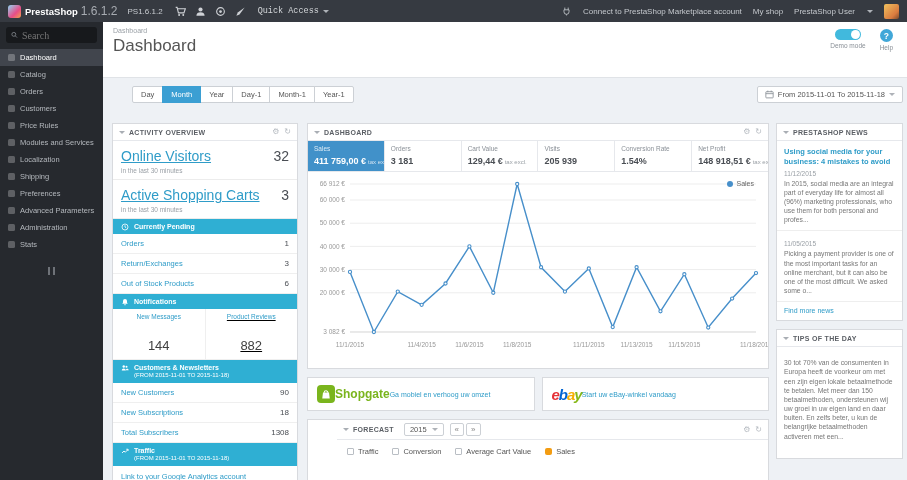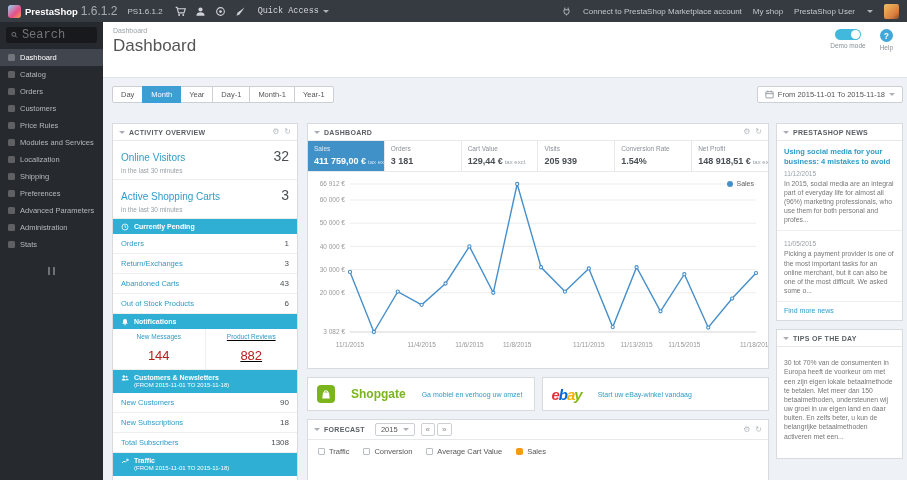--- a/index.html
+++ b/index.html
@@ -23,21 +23,21 @@
   .avatar { width:15px; height:15px; border-radius:2px; flex:none;
     background:linear-gradient(135deg,#f3c25e,#d97b3f 70%,#7a4a2b); }
   .caret-down { width:0; height:0; border-left:3px solid transparent; border-right:3px solid transparent;
     border-top:3px solid #aeb2b8; display:inline-block; }
 
   
   .sidebar { position:absolute; top:22px; left:0; width:103px; bottom:0; background:#26292e; z-index:20; }
   .search-box { margin:5px 6px 6px; background:#17191c; border-radius:3px; height:16px;
     display:flex; align-items:center; padding:0 5px; gap:4px; }
   .search-box input { background:transparent; border:0; outline:none; color:#b7bbc0;
-    font-size:12px; width:100%; font-family:Liberation Mono, monospace; }
+    font-size:10px; width:100%; font-family:Liberation Serif, serif; }
   .nav-item { height:17px; display:flex; align-items:center; gap:5px; padding:0 8px;
     color:#b4b8bd; font-size:7.5px; cursor:pointer; white-space:nowrap; overflow:hidden; }
   .nav-item.active { background:#41454d; color:#fff; }
   .mi { width:7px; height:7px; background:rgba(255,255,255,.26); border-radius:1.5px; flex:none; }
   .collapse-btn { margin-top:8px; text-align:center; cursor:pointer; }
   .collapse-btn i { display:inline-block; width:2px; height:8px; background:#6e7278; margin:0 1.5px; }
 
   
   .main { position:absolute; top:22px; left:103px; right:0; bottom:0; }
   .page-head { position:relative; height:56px; background:#fff; border-bottom:1px solid #e0e3e7; padding:5px 10px; }
@@ -51,21 +51,21 @@
   .help-btn { width:13px; height:13px; border-radius:50%; background:#41a7d8; color:#fff;
     font-size:8.5px; font-weight:bold; display:flex; align-items:center; justify-content:center; cursor:pointer; }
 
   .content { position:absolute; top:56px; left:0; right:0; bottom:0; background:#eef1f5;
     overflow:hidden; padding:8px 4px 0 9px; }
 
   
   .toolbar { display:flex; align-items:center; height:17px; margin-bottom:20px; }
   .range-btn { height:17px; padding:0 8px; background:#fff; border:1px solid #ccd0d5;
     font-size:7.5px; color:#555; margin-right:-1px; cursor:pointer; display:flex; align-items:center; }
-  .range-btn:first-child { border-radius:2px 0 0 2px; }
+  .range-btn:first-child { border-radius:2px 0 0 2px;margin-left:20px; }
   .range-btn.last { border-radius:0 2px 2px 0; }
   .range-btn.active { background:#3b9fd3; border-color:#3b9fd3; color:#fff; position:relative; z-index:1; }
   .date-btn { margin-left:auto; height:17px; display:flex; align-items:center; gap:4px; background:#fff;
     border:1px solid #ccd0d5; border-radius:2px; font-size:7.5px; color:#555; padding:0 7px; cursor:pointer; }
 
   
   .cols { display:flex; align-items:flex-start; }
   .col-left { width:186px; margin-right:9px; flex:none; }
   .col-mid { width:462px; margin-right:7px; flex:none; }
   .col-right { width:127px; flex:none; }
@@ -74,35 +74,35 @@
   .panel-head { display:flex; align-items:center; height:17px; padding:0 6px; border-bottom:1px solid #e6e8ec; }
   .panel-caret { width:0; height:0; border-left:3px solid transparent; border-right:3px solid transparent;
     border-top:3px solid #a9aeb4; margin-right:4px; flex:none; }
   .panel-title { font-size:7px; font-weight:bold; color:#5a5e64; letter-spacing:.3px; white-space:nowrap;
     overflow:hidden; }
   .panel-icons { margin-left:auto; display:flex; gap:5px; }
   .pi { font-size:8px; color:#b6bbc1; cursor:pointer; line-height:1; }
 
   
   .stat-row { padding:6px 8px 5px; border-bottom:1px solid #ececec; position:relative; }
-  .stat-link { font-size:10px; color:#2f9cc8; cursor:pointer; }
+  .stat-link { font-size:14px; color:#2f9cc8; cursor:pointer;text-decoration:underline; }
   .stat-value { position:absolute; right:8px; top:7px; font-size:14px; color:#4a4e54; }
   .stat-sub { font-size:6.5px; color:#9aa0a6; margin-top:2px; }
   .sec-head { background:#2fafd3; color:#fff; font-size:7px; font-weight:bold;
     padding:3px 8px; display:flex; gap:5px; align-items:flex-start; line-height:1.3; }
   .sec-head svg { width:8px; height:8px; flex:none; margin-top:1px; }
   .sec-sub { display:block; font-weight:normal; font-size:6px; }
   .data-row { display:flex; justify-content:space-between; padding:5px 8px; border-bottom:1px solid #efefef; }
   .data-row .k { font-size:7.5px; color:#2f9cc8; cursor:pointer; }
   .data-row .v { font-size:8px; color:#4a4e54; }
   .notif-cells { display:flex; border-bottom:1px solid #efefef; }
   .cell { flex:1; text-align:center; padding:4px 2px 6px; cursor:pointer; }
   .cell + .cell { border-left:1px solid #efefef;text-decoration:underline; }
   .cell .k { font-size:6.5px; color:#2f9cc8; }
-  .cell .v { font-size:13px; color:#b91c1c; margin-top:8px; }
+  .cell .v { font-size:13px; color:#404040; margin-top:18px; }
   .ga-link { font-size:7.5px; color:#2f9cc8; padding:6px 8px; display:block; cursor:pointer; }
 
   
   .kpi-row { display:flex; border-bottom:1px solid #e6e8ec; }
   .kpi { flex:1; padding:4px 6px 5px; border-right:1px solid #e6e8ec; min-width:0; cursor:pointer;
     overflow:hidden; }
   .kpi:last-child { border-right:0; }
   .kpi .k { font-size:6.5px; color:#8a9097; white-space:nowrap; }
   .kpi .v { font-size:9px; font-weight:bold; color:#4a4e54; margin-top:4px; white-space:nowrap; }
   .kpi .n { font-size:6px; font-weight:normal; color:#9aa0a6; margin-left:2px; }
@@ -111,29 +111,29 @@
   .kpi.active .v { color:#fff; }
   .kpi.active .n { color:#cfe2f1; }
   .chart-wrap { position:relative; padding:2px 0 0; }
   .chart-legend { position:absolute; top:8px; right:14px; display:flex; align-items:center; gap:3px;
     font-size:7px; color:#666; }
   .chart-legend .dot { width:6px; height:6px; border-radius:50%; }
 
   
   .ads { display:flex; gap:7px; margin-top:8px; }
   .ad { flex:1; height:34px; background:#fff; border:1px solid #d8dade; display:flex;
-    align-items:center; padding:0 9px; gap:16px; overflow:hidden; }
+    align-items:center; padding:0 9px; gap:0; overflow:hidden; }
   .sg-badge { width:18px; height:18px; border-radius:4px; background:#7ab51d; display:flex;
     align-items:center; justify-content:center; flex:none; }
   .sg-name { color:#7ab51d; font-weight:bold; font-size:12px; }
   .ad-link { font-size:7px; color:#2f9cc8; cursor:pointer; }
   .ebay-logo { font-weight:bold; font-size:15px; letter-spacing:-1px; font-style:italic; }
 
   
-  .forecast { margin-top:8px; min-height:62px; }
+  .forecast { margin-top:8px; min-height:62px;padding-left:29px; }
   .forecast .panel-head { height:20px; }
   .year-select { display:flex; align-items:center; gap:5px; border:1px solid #ccd0d5; border-radius:2px;
     font-size:7.5px; color:#555; padding:1px 5px; margin-left:10px; cursor:pointer; }
   .pager { display:flex; gap:2px; margin-left:6px; }
   .pager span { border:1px solid #ccd0d5; border-radius:2px; font-size:8px; color:#888;
     padding:0 4px; line-height:11px; cursor:pointer; background:#fff; }
   .fc-legend { display:flex; gap:14px; padding:7px 10px; align-items:center; }
   .fc-item { display:flex; align-items:center; gap:4px; font-size:7.5px; color:#555; cursor:pointer; }
   .fc-box { width:7px; height:7px; border:1px solid #b9bec4; background:#fff; border-radius:1px; }
   .fc-dot { width:7px; height:7px; border-radius:2px; }
@@ -341,24 +341,20 @@
                 </svg>
               <span>Currently Pending</span>
             </div>
             <div class="data-row">
               <span class="k">Orders</span>
               <span class="v">1</span>
             </div>
             <div class="data-row">
               <span class="k">Return/Exchanges</span>
               <span class="v">3</span>
-            </div>
-            <div class="data-row">
-              <span class="k">Abandoned Carts</span>
-              <span class="v">43</span>
             </div>
             <div class="data-row">
               <span class="k">Out of Stock Products</span>
               <span class="v">6</span>
             </div>
 
             <div class="sec-head">
               <svg viewBox="0 0 16 16">
                   <path d="M8 2a4 4 0 0 0-4 4v3l-1.5 2.5h11L12 9V6a4 4 0 0 0-4-4z" fill="#fff"></path>
                   <circle cx="8" cy="13.3" r="1.4" fill="#fff"></circle>

